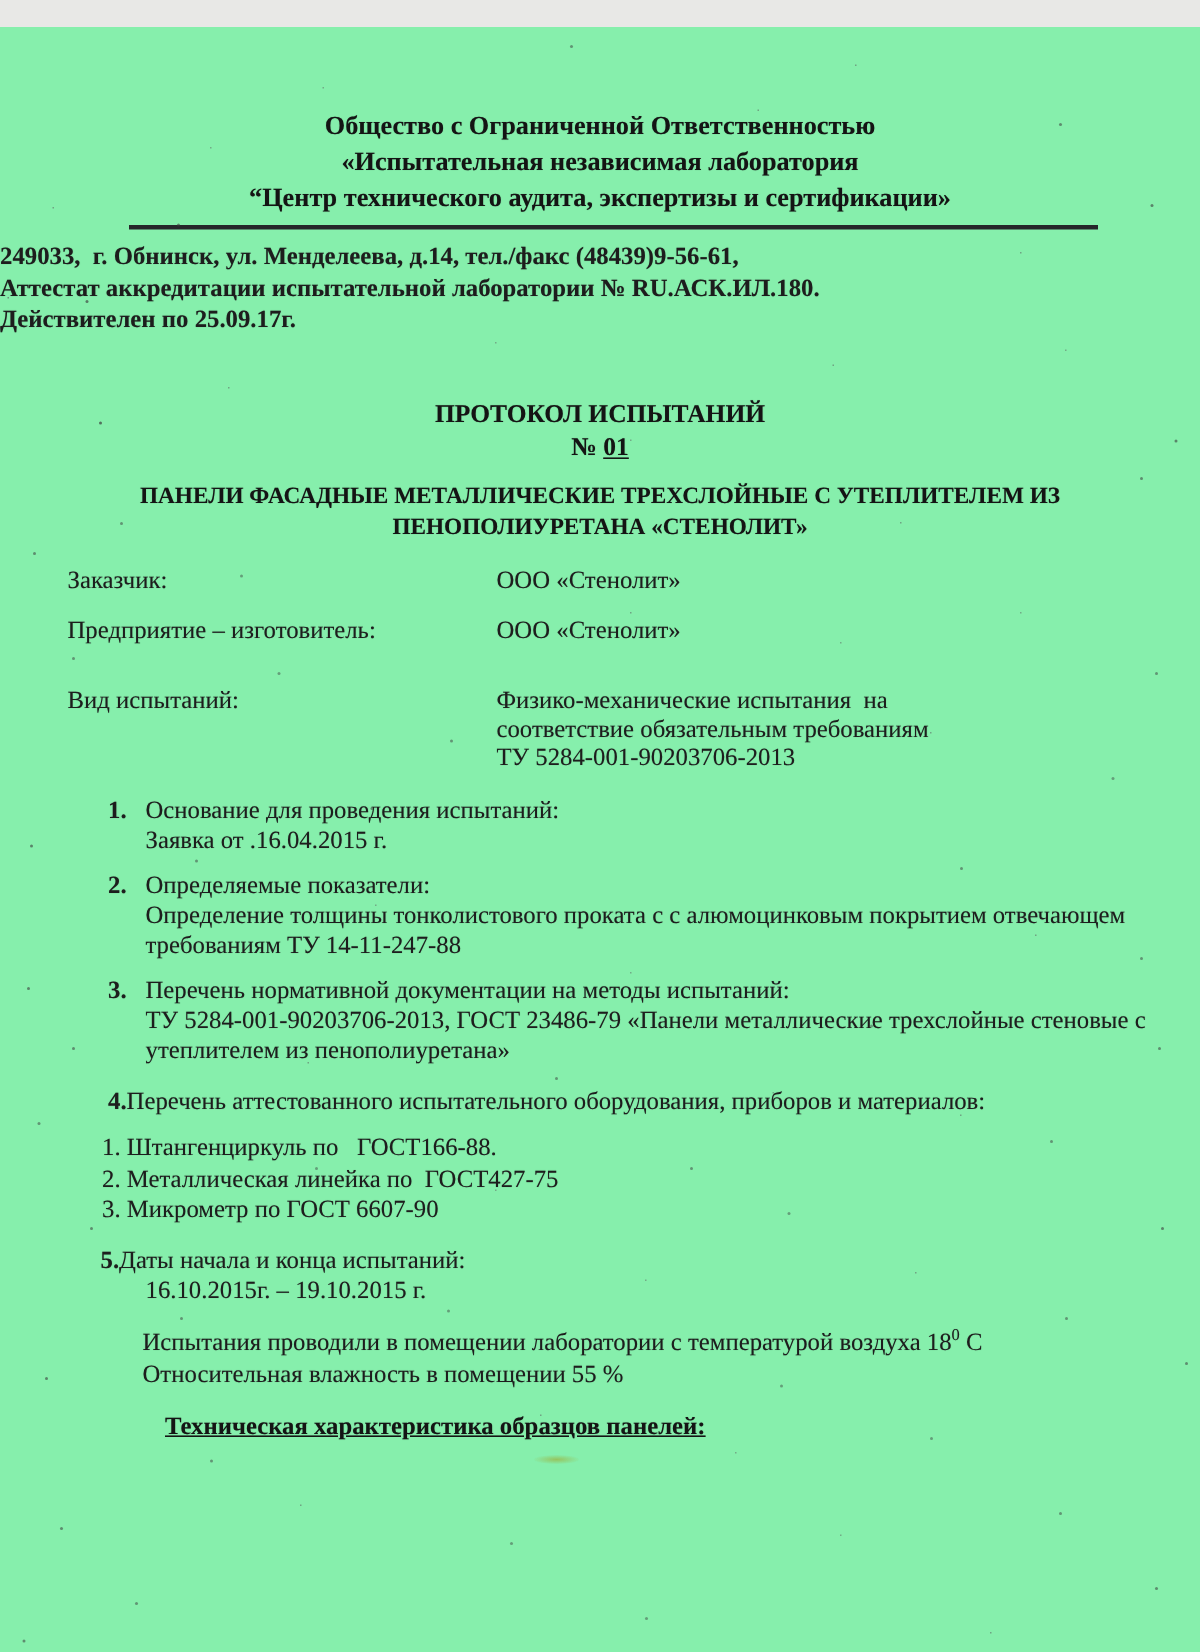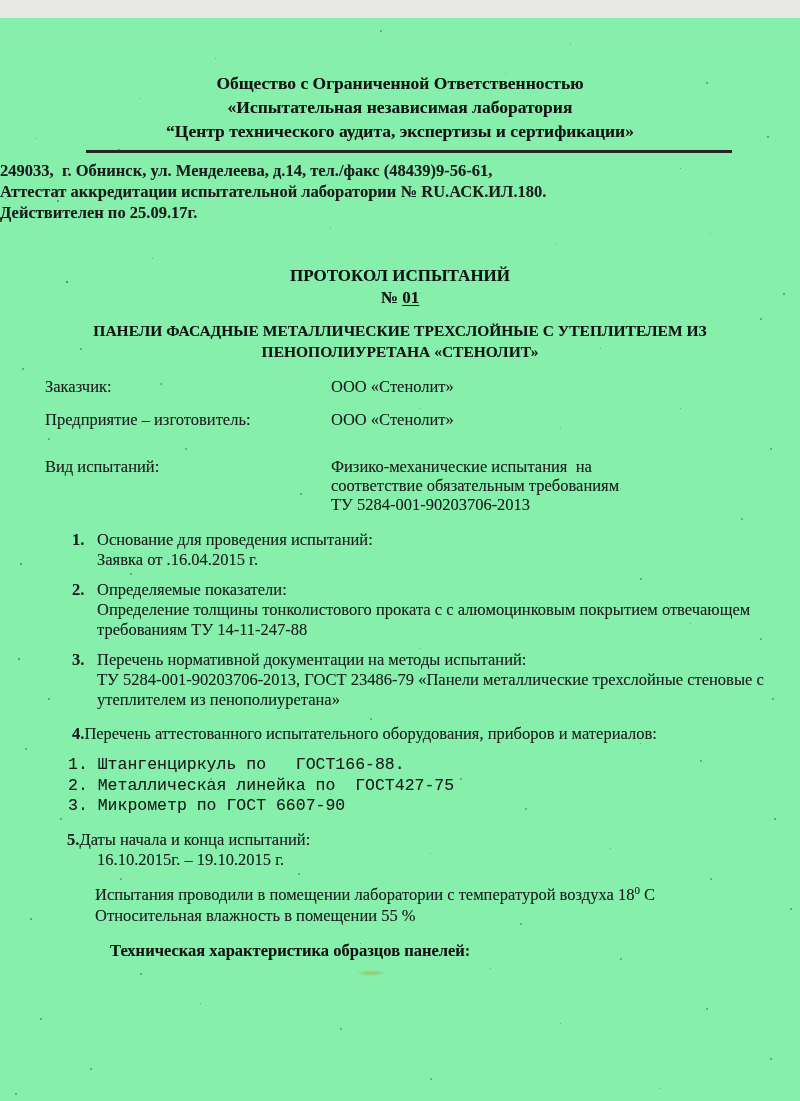--- a/index.html
+++ b/index.html
@@ -42,30 +42,30 @@
   
   .nlist{margin-top:16px;font-size:16.5px;}
   .nitem{display:flex;margin-left:72px;margin-right:28px;}
   .nitem + .nitem{margin-top:10px;}
   .nnum{flex:0 0 25px;font-weight:bold;line-height:20px;}
   .nbody{flex:1;line-height:20px;}
 
   
   .sechead{margin-left:72px;font-size:16.5px;line-height:20px;}
   .sec4{margin-top:14px;}
-  .equip{margin-top:11px;margin-left:68px;font-size:16.5px;line-height:20.5px;font-family:Liberation Mono, monospace;}
+  .equip{margin-top:11px;margin-left:68px;font-size:16.5px;line-height:20.5px;}
   .sec5{margin-top:13px;margin-left:67px;}
   .dates{margin-left:97px;font-size:16.5px;line-height:20px;}
 
   
   .conditions{margin-top:14px;margin-left:95px;font-size:16.5px;line-height:21px;}
   sup.deg{font-size:11px;vertical-align:super;line-height:0;}
 
   
-  .techhead{margin-top:15px;margin-left:110px;font-weight:bold;font-size:16.5px;line-height:20px;color:#141414;}
+  .techhead{margin-top:15px;margin-left:110px;font-weight:bold;font-size:16.5px;line-height:20px;color:#141414;text-decoration:underline;}
   .techpara{margin-left:78px;width:696px;font-size:16.5px;line-height:20px;}
 
   
   .speckles{position:absolute;inset:0;pointer-events:none;}
   .speckles::before{
     content:"";position:absolute;top:0;left:0;width:2px;height:2px;background:transparent;border-radius:50%;
     box-shadow:
       57px 182px 0 rgba(60,60,60,.65),118px 131px 0 rgba(60,60,60,.6),66px 263px 0 rgba(60,60,60,.7),
       380px 12px 0 rgba(60,60,60,.5),706px 64px 0 rgba(60,60,60,.55),767px 118px 0 rgba(60,60,60,.6),
       80px 330px 0 rgba(60,60,60,.5),22px 350px 0 rgba(60,60,60,.55),160px 365px 0 rgba(60,60,60,.45),

